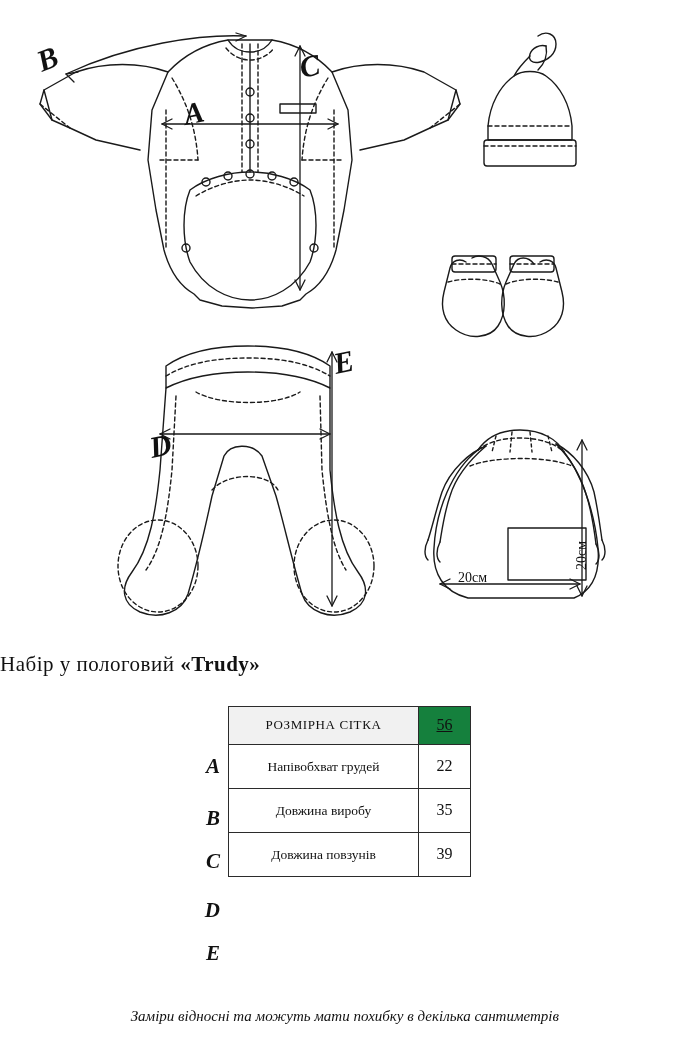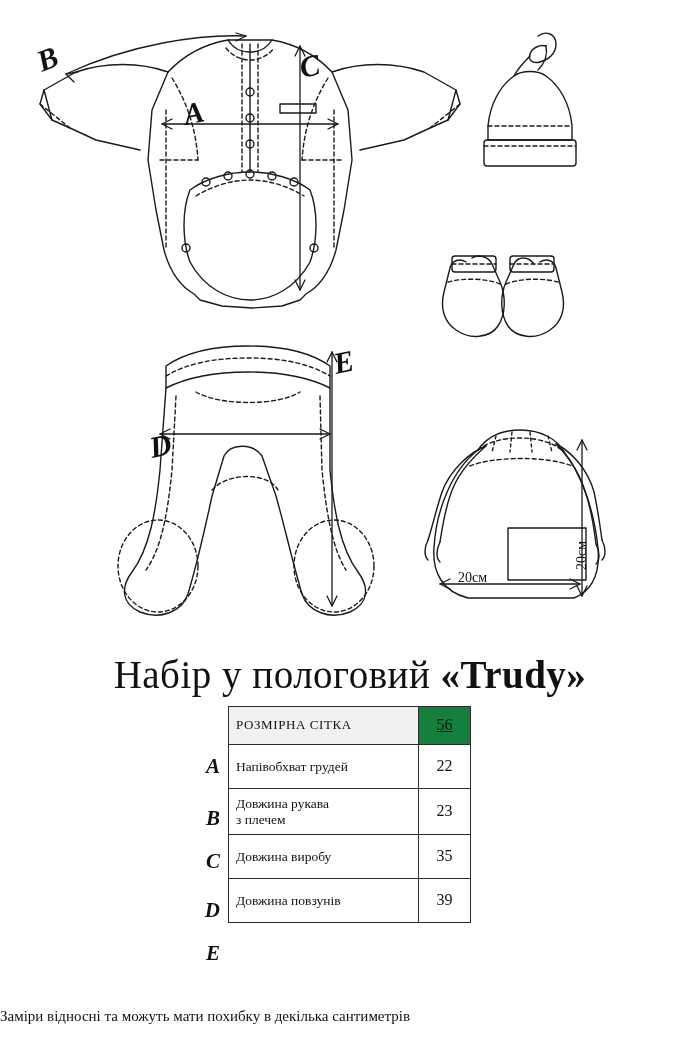--- a/index.html
+++ b/index.html
@@ -27,23 +27,22 @@
     font-weight: bold;
     font-size: 30px;
     fill: #111;
   }
 
   .title {
     position: absolute;
     top: 652px;
     left: 0;
     width: 700px;
-    text-align: center;
-    font-family: "Liberation Serif", serif;
-    font-size: 39px;
+    font-family: "Liberation Serif", serif;
+    font-size: 21px;
     color: #111;
     letter-spacing: 0.5px;
   }
   .title .brand {
     font-weight: bold;
   }
 
   .table-wrap {
     position: absolute;
     top: 706px;
@@ -55,20 +54,21 @@
     width: 243px;
     font-family: "Liberation Serif", serif;
     font-size: 13.5px;
   }
   table.size-table td {
     border: 1px solid #2b2b2b;
     padding: 7px 7px;
     vertical-align: middle;
     line-height: 1.15;
     color: #111;
+    text-align: center;
   }
   td.head-label {
     font-size: 13px;
     letter-spacing: 0.6px;
     height: 38px;
     background: #f1f1f1;
   }
   td.head-size {
     width: 52px;
     text-align: center;
@@ -97,24 +97,25 @@
     font-weight: bold;
     font-size: 21px;
     color: #111;
     padding-right: 6px;
   }
   .footnote {
     position: absolute;
     top: 1008px;
     left: 0;
     width: 559px;
-    text-align: left;
+    text-align: right;
     font-family: "Liberation Serif", serif;
     font-size: 15px;
     color: #111;
+    font-style: italic;
   }
   .bag-dim {
     font-family: "Liberation Serif", serif;
     font-size: 14px;
     fill: #111;
   }
 </style>
 </head>
 <body>
 
@@ -329,27 +330,20 @@
     <tbody>
       <tr>
         <td class="head-label">РОЗМІРНА СІТКА</td>
         <td class="head-size">56</td>
       </tr>
       <tr>
         <td class="row-name">Напівобхват грудей</td>
         <td class="row-val">22</td>
       </tr>
       <tr>
-        <td class="row-name">
-          <div>Довжина рукава</div>
-          <div>з плечем</div>
-        </td>
-        <td class="row-val">23</td>
-      </tr>
-      <tr>
         <td class="row-name">Довжина виробу</td>
         <td class="row-val">35</td>
       </tr>
       <tr>
         <td class="row-name">Довжина повзунів</td>
         <td class="row-val">39</td>
       </tr>
     </tbody>
   </table>
 </div>

